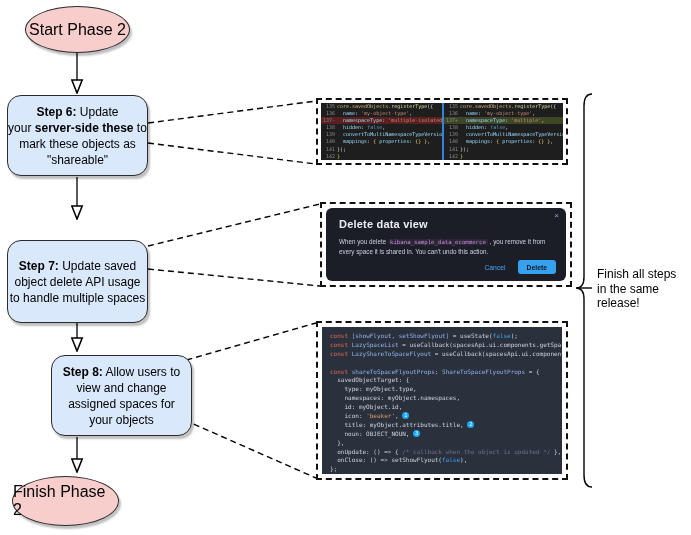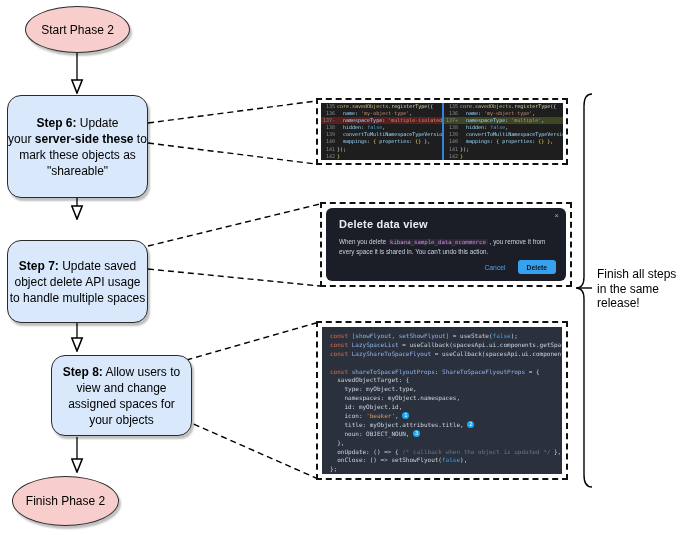--- a/index.html
+++ b/index.html
@@ -5,31 +5,31 @@
   html,body{margin:0;padding:0;background:#fff;}
   .canvas{position:relative;width:691px;height:535px;background:#ffffff;
           font-family:"Liberation Sans",sans-serif;overflow:hidden;}
   .overlay{position:absolute;left:0;top:0;z-index:0;}
   .flow{stroke:#000;stroke-width:1.3;fill:none;}
   .dashline{stroke:#000;stroke-width:1.4;stroke-dasharray:6 4;fill:none;}
   .brace{stroke:#000;stroke-width:1.4;fill:none;}
 
   
   .terminal{position:absolute;background:#f8cecc;border:1.5px solid #2b2b2b;border-radius:50%;
-            display:flex;align-items:center;justify-content:center;font-size:12px;color:#000;
+            display:flex;align-items:center;justify-content:center;font-size:16px;color:#000;
             box-shadow:2px 3px 2px rgba(0,0,0,0.25);z-index:1;}
   #start{left:25px;top:6px;width:103px;height:45px;}
   #finish{left:12px;top:476px;width:105px;height:48px;}
 
   
   .step{position:absolute;left:7px;width:141px;background:#dae8fc;border:1.5px solid #2b2b2b;
         border-radius:14px;display:flex;flex-direction:column;align-items:center;justify-content:center;
         font-size:12px;line-height:16px;color:#000;text-align:center;
         box-shadow:2px 3px 2px rgba(0,0,0,0.25);z-index:1;box-sizing:border-box;}
-  #step6{top:95px;height:103px;}
+  #step6{top:95px;height:81px;}
   #step7{top:240px;height:83px;}
   #step8{top:355px;height:81px;margin-left:44px;}
   .ln{white-space:nowrap;}
 
   
   .shot{position:absolute;border:2px dashed #111;padding:3px;background:#fff;z-index:1;box-sizing:border-box;}
   #shot-diff{left:316px;top:98px;width:252px;height:67px;}
   #shot-dialog{left:320px;top:202px;width:252px;height:85px;padding:4px;}
   #shot-code{left:316px;top:321px;width:252px;height:159px;padding:4px;}
 

